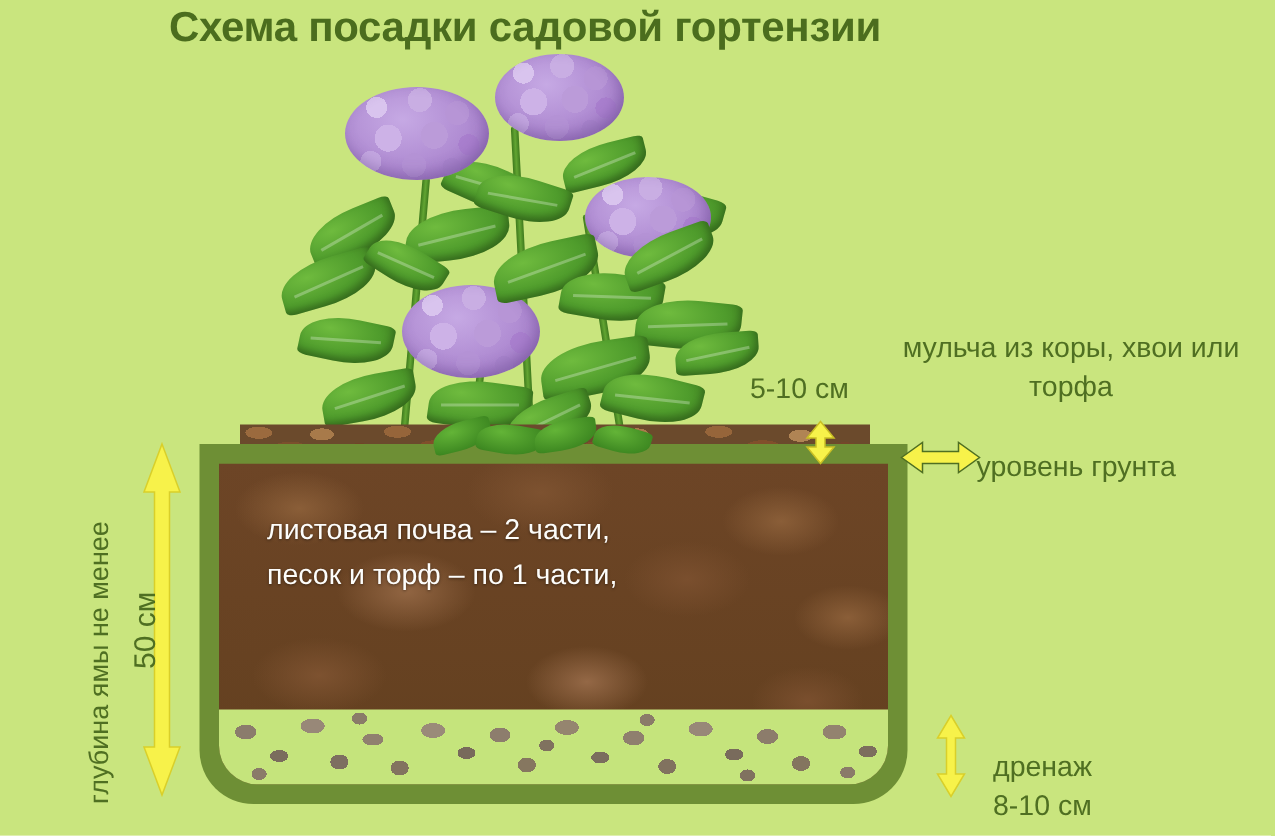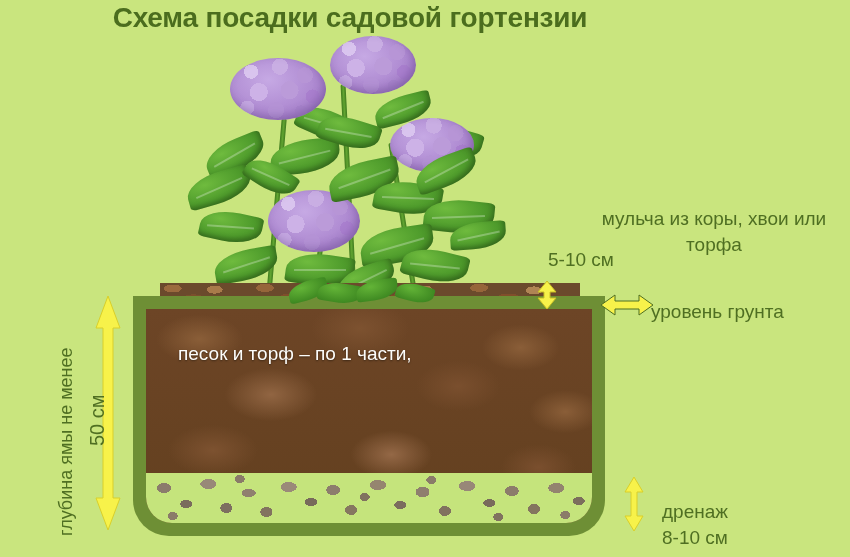--- a/index.html
+++ b/index.html
@@ -192,26 +192,26 @@
   .label.bold { font-weight: normal; text-align: right; }
   .rot {
     position: absolute;
     transform-origin: 0 0;
     transform: rotate(-90deg);
     color: #4f6f22;
     font-size: 18px;
     white-space: nowrap;
   }
   #lbl-mulch {
-    left: 588px; top: 206px;
+    left: 588px; top: 220px;
     width: 252px;
     text-align: center;
     white-space: normal;
   }
-  #lbl-510 { left: 500px; top: 247px; margin-left: 48px; }
+  #lbl-510 { left: 500px; top: 247px; }
   #lbl-ground { left: 651px; top: 299px; }
   #lbl-drain { left: 662px; top: 476px; width: 120px; white-space: normal; margin-top: 23px; }
 </style>
 </head>
 <body>
 
 <div id="canvas">
 
   <div id="title">Схема посадки садовой гортензии</div>
 
@@ -251,20 +251,21 @@
 
   <div id="mulch"></div>
   <div class="mulch-leaf" style="left:288px; top:281px; width:40px; height:19px; transform:rotate(-14deg);"></div>
   <div class="mulch-leaf" style="left:318px; top:283px; width:44px; height:20px; transform:rotate(10deg);"></div>
   <div class="mulch-leaf" style="left:356px; top:280px; width:42px; height:20px; transform:rotate(-8deg);"></div>
   <div class="mulch-leaf" style="left:396px; top:284px; width:38px; height:18px; transform:rotate(16deg);"></div>
 
   <div id="pit">
     <div id="pit-inner">
       <div id="soil-text">
+        <div>листовая почва – 2 части,</div>
         <div>песок и торф – по 1 части,</div>
       </div>
       <div id="drainage"></div>
     </div>
   </div>
 
   <div class="arrow-v" style="left:93px; top:294px;">
     <svg width="30" height="238" viewBox="0 0 30 238">
       <polygon points="15,2 27,34 20,34 20,204 27,204 15,236 3,204 10,204 10,34 3,34" fill="#f7f24a" stroke="#d9cf2a" stroke-width="1"></polygon>
     </svg>

